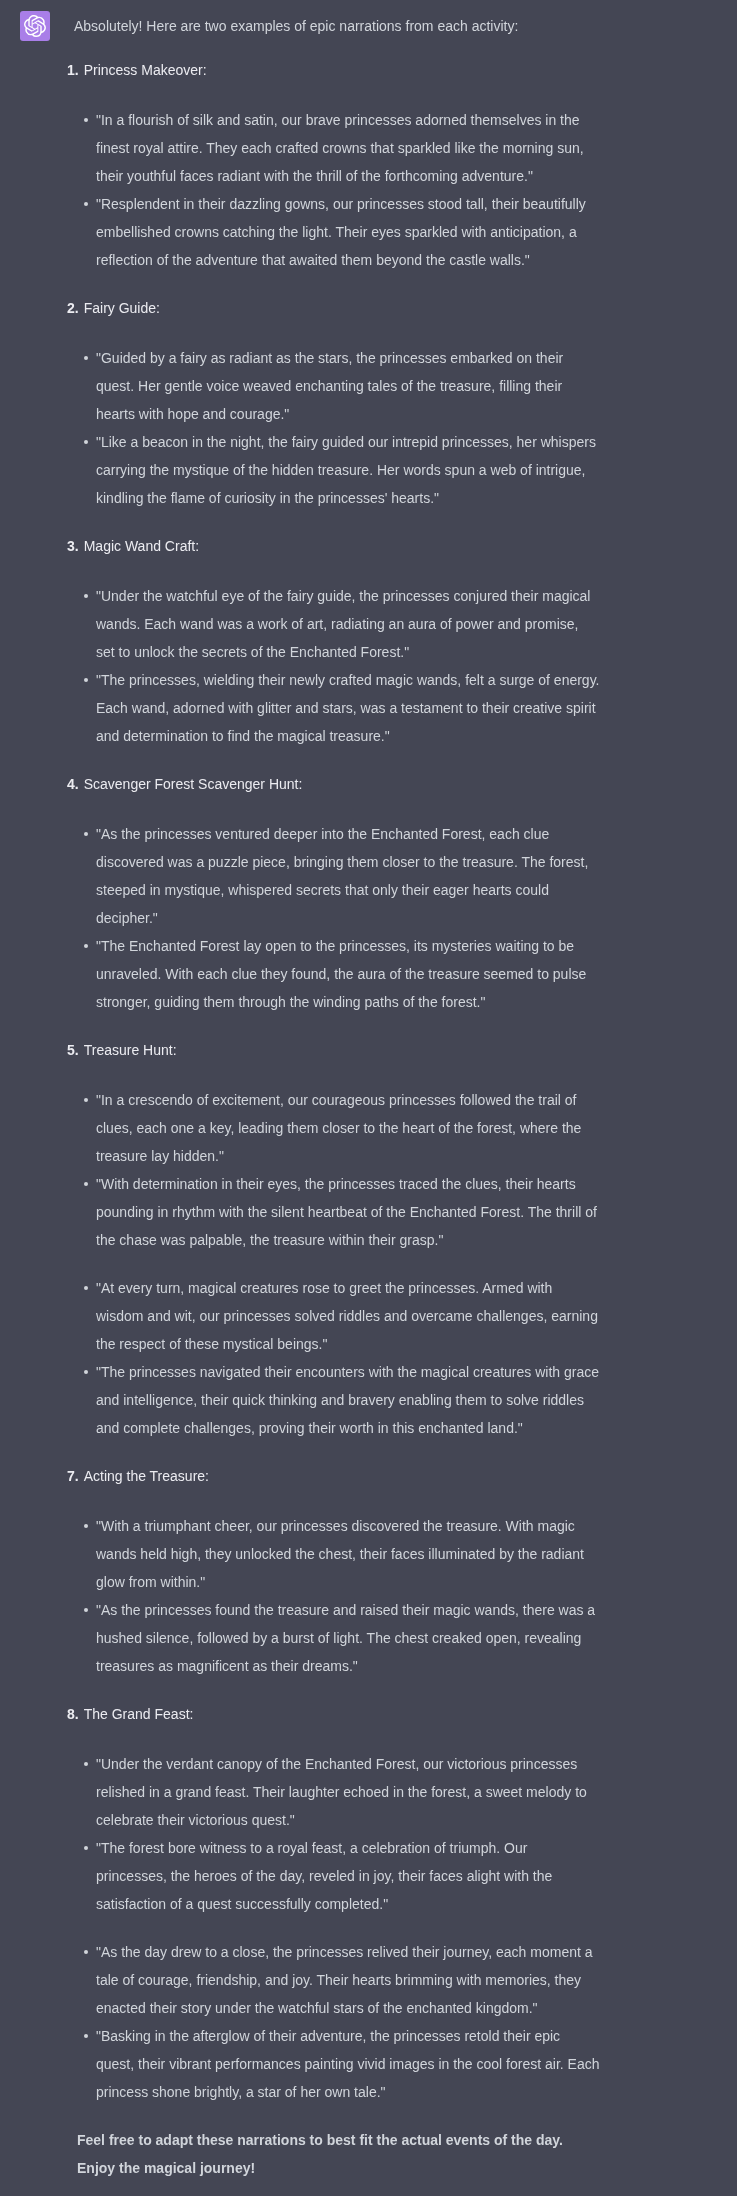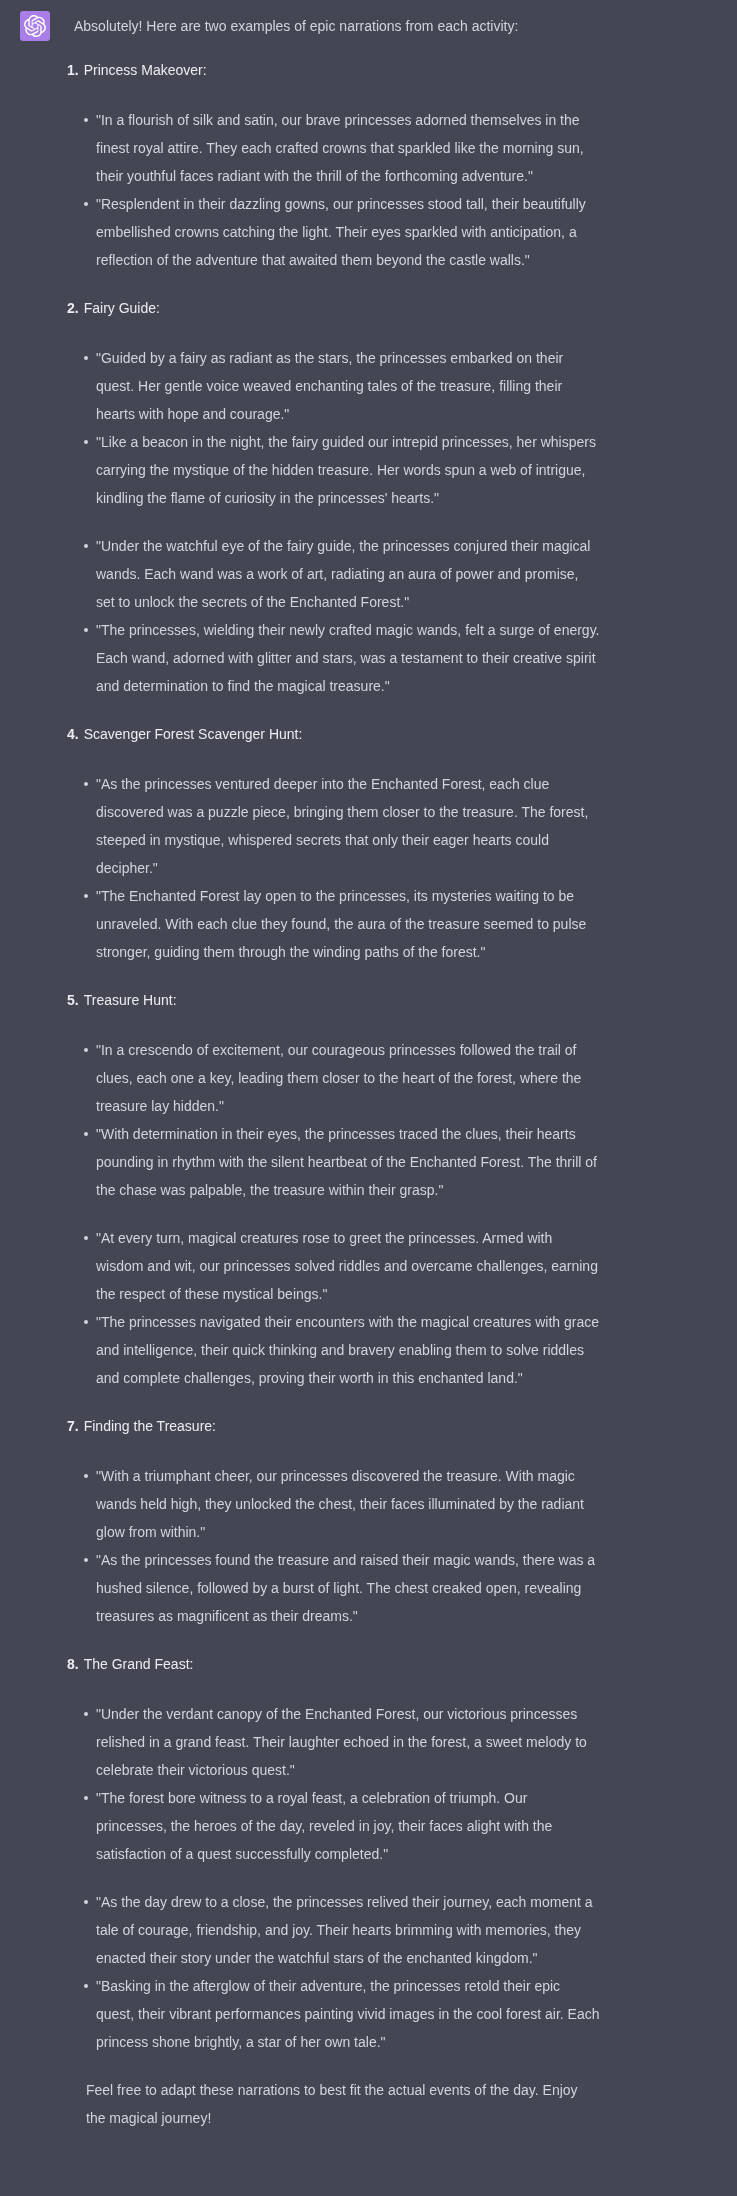--- a/index.html
+++ b/index.html
@@ -40,22 +40,23 @@
     font-size: 14px;
     line-height: 28px;
     color: #d1d5db;
     margin: 0;
   }
   .intro {
     margin: 0 0 16px;
     padding-left: 7px;
   }
   .outro {
-    margin: 12px;
+    margin: 3px;
     padding-left: 7px;
+    font-weight: bold;
   }
   .sec-h {
     margin: 0 0 22px;
     color: #ececf1;
     font-weight: 700;
   }
   .sec-num { margin-right: 5px; }
   .sec-h strong { font-weight: 400; }
   ul.narrations {
     list-style: none;
@@ -101,20 +102,21 @@
 
   <div class="section">
     <p class="sec-h"><span class="sec-num">2.</span><strong>Fairy Guide:</strong></p>
     <ul class="narrations">
             <li>"Guided by a fairy as radiant as the stars, the princesses embarked on their quest. Her gentle voice weaved enchanting tales of the treasure, filling their hearts with hope and courage."</li>
             <li>"Like a beacon in the night, the fairy guided our intrepid princesses, her whispers carrying the mystique of the hidden treasure. Her words spun a web of intrigue, kindling the flame of curiosity in the princesses' hearts."</li>
           </ul>
   </div>
 
   <div class="section">
+    <p class="sec-h"><span class="sec-num">3.</span><strong>Magic Wand Craft:</strong></p>
     <ul class="narrations">
             <li>"Under the watchful eye of the fairy guide, the princesses conjured their magical wands. Each wand was a work of art, radiating an aura of power and promise, set to unlock the secrets of the Enchanted Forest."</li>
             <li>"The princesses, wielding their newly crafted magic wands, felt a surge of energy. Each wand, adorned with glitter and stars, was a testament to their creative spirit and determination to find the magical treasure."</li>
           </ul>
   </div>
 
   <div class="section">
     <p class="sec-h"><span class="sec-num">4.</span><strong>Scavenger Forest Scavenger Hunt:</strong></p>
     <ul class="narrations">
             <li>"As the princesses ventured deeper into the Enchanted Forest, each clue discovered was a puzzle piece, bringing them closer to the treasure. The forest, steeped in mystique, whispered secrets that only their eager hearts could decipher."</li>
@@ -131,21 +133,21 @@
   </div>
 
   <div class="section">
     <ul class="narrations">
             <li>"At every turn, magical creatures rose to greet the princesses. Armed with wisdom and wit, our princesses solved riddles and overcame challenges, earning the respect of these mystical beings."</li>
             <li>"The princesses navigated their encounters with the magical creatures with grace and intelligence, their quick thinking and bravery enabling them to solve riddles and complete challenges, proving their worth in this enchanted land."</li>
           </ul>
   </div>
 
   <div class="section">
-    <p class="sec-h"><span class="sec-num">7.</span><strong>Finding the Treasure:</strong></p>
+    <p class="sec-h"><span class="sec-num">7.</span><strong>Acting the Treasure:</strong></p>
     <ul class="narrations">
             <li>"With a triumphant cheer, our princesses discovered the treasure. With magic wands held high, they unlocked the chest, their faces illuminated by the radiant glow from within."</li>
             <li>"As the princesses found the treasure and raised their magic wands, there was a hushed silence, followed by a burst of light. The chest creaked open, revealing treasures as magnificent as their dreams."</li>
           </ul>
   </div>
 
   <div class="section">
     <p class="sec-h"><span class="sec-num">8.</span><strong>The Grand Feast:</strong></p>
     <ul class="narrations">
             <li>"Under the verdant canopy of the Enchanted Forest, our victorious princesses relished in a grand feast. Their laughter echoed in the forest, a sweet melody to celebrate their victorious quest."</li>

